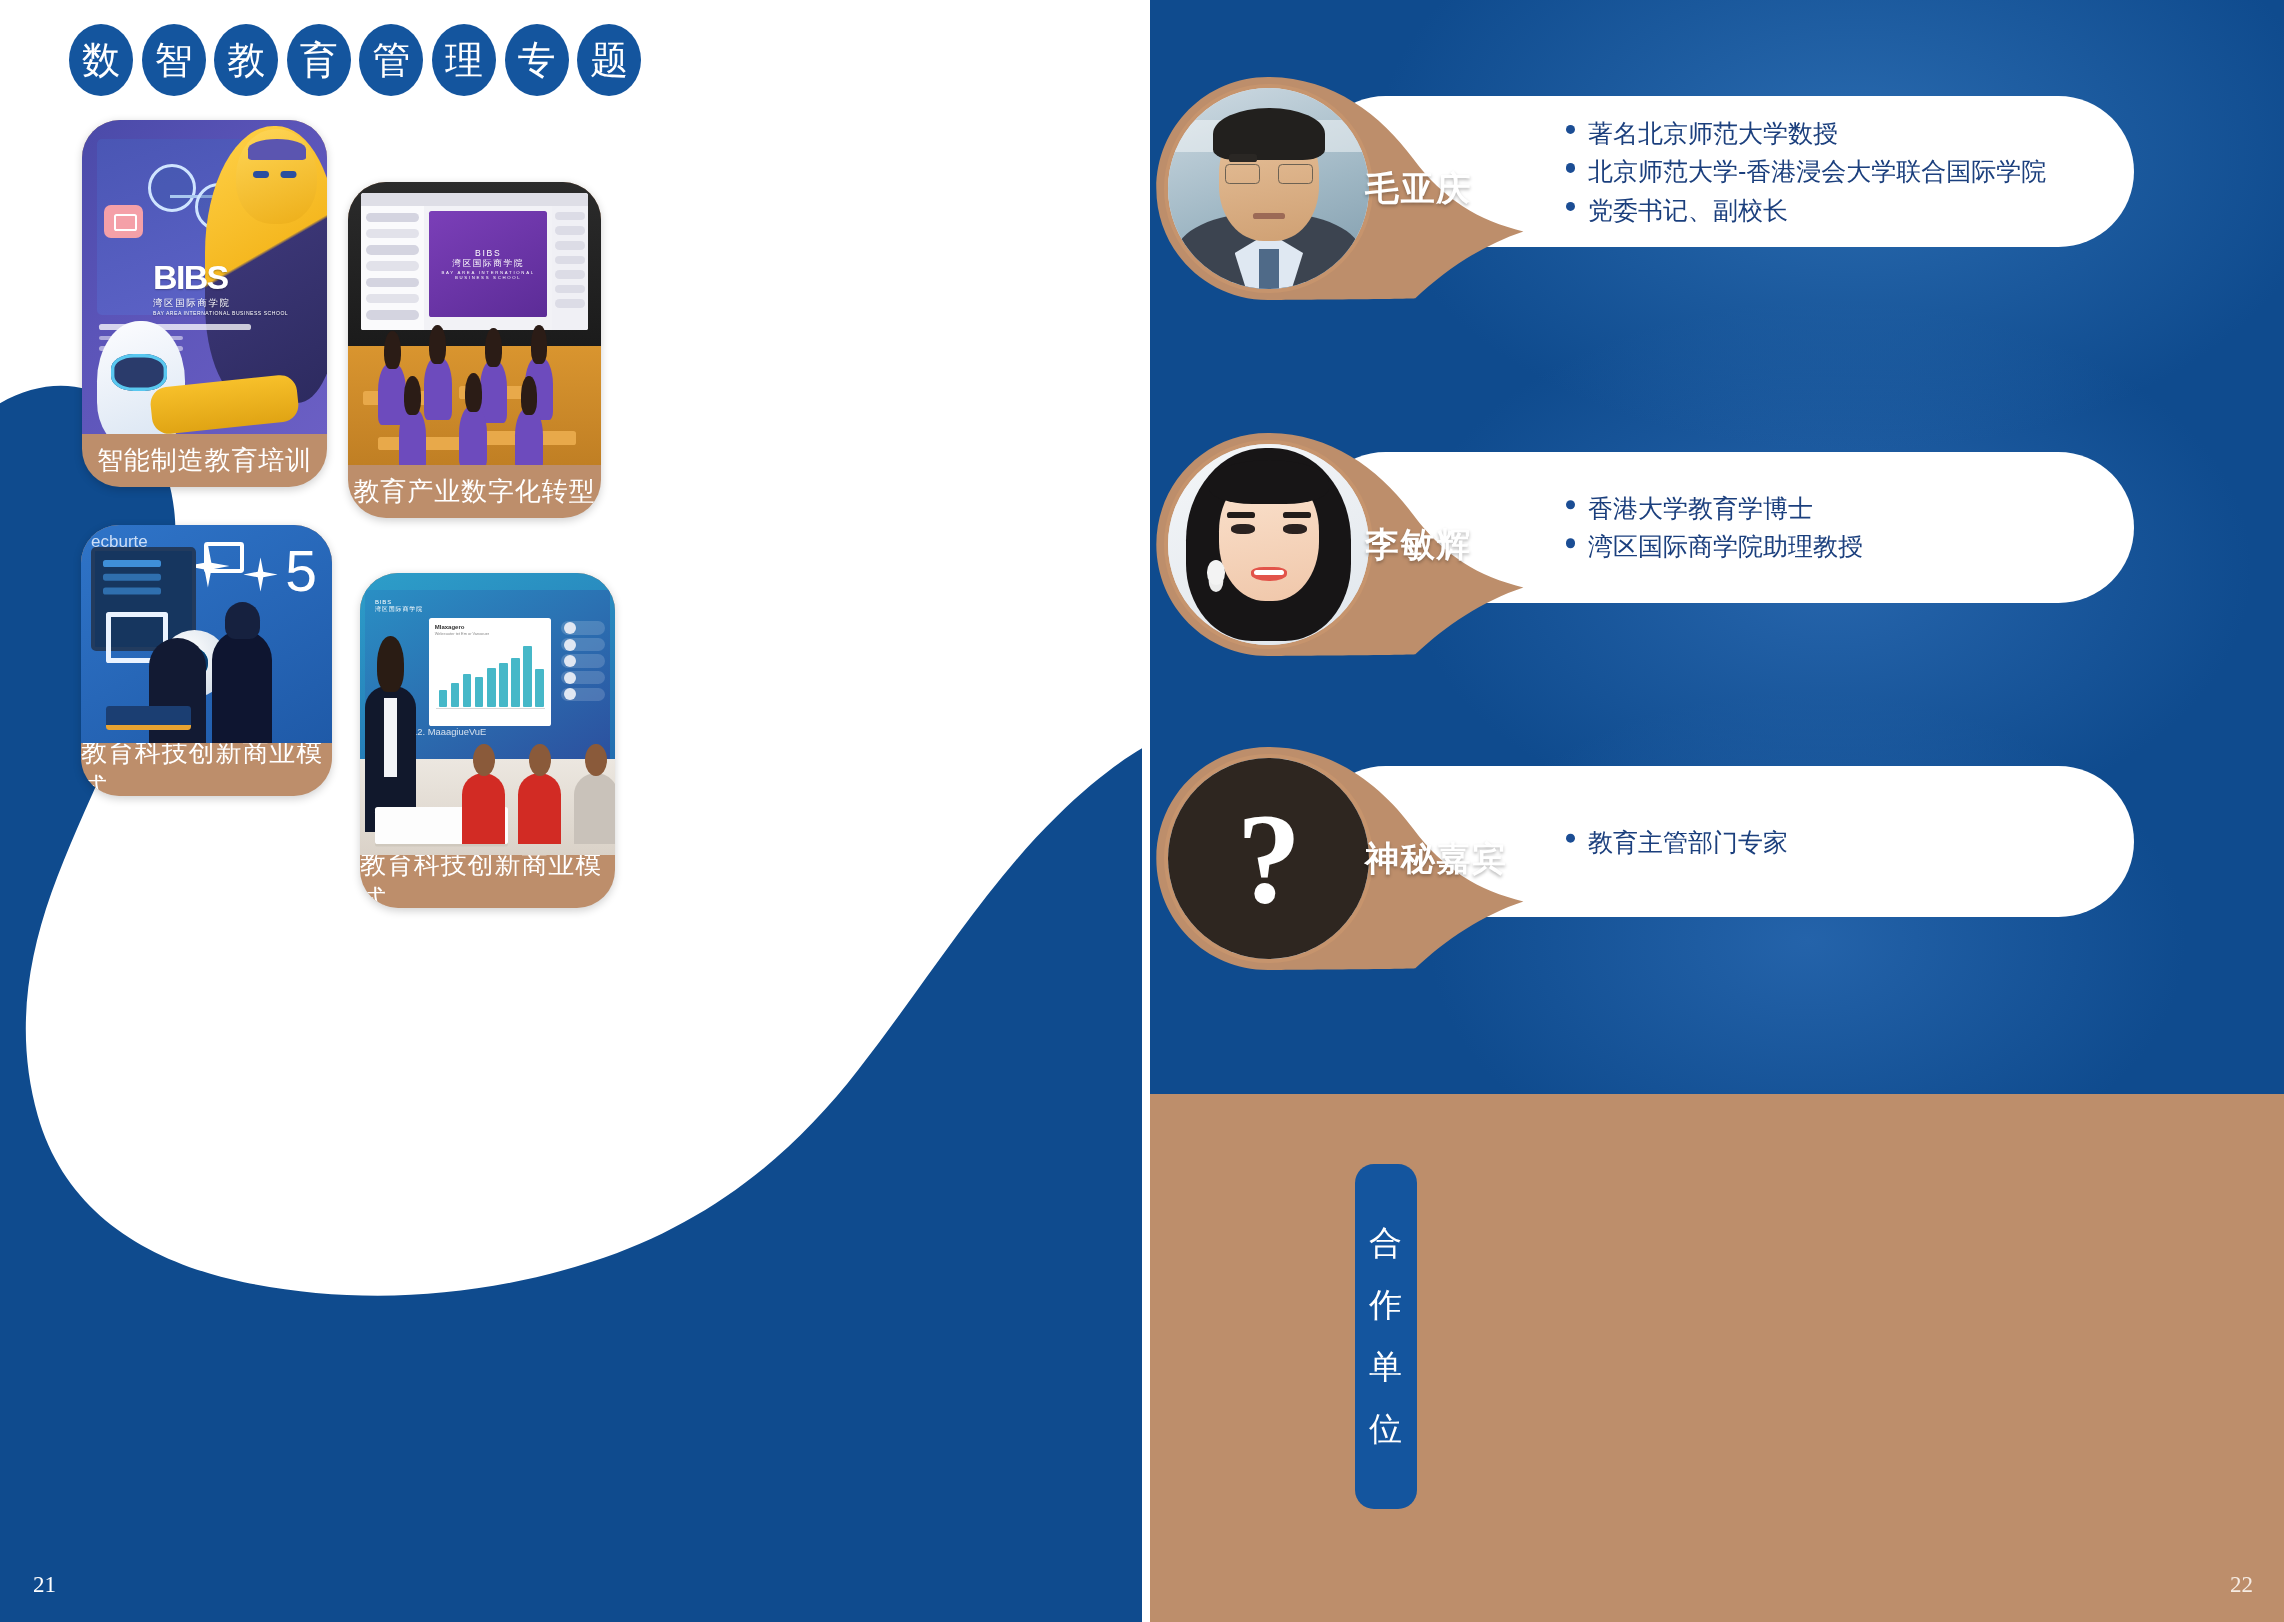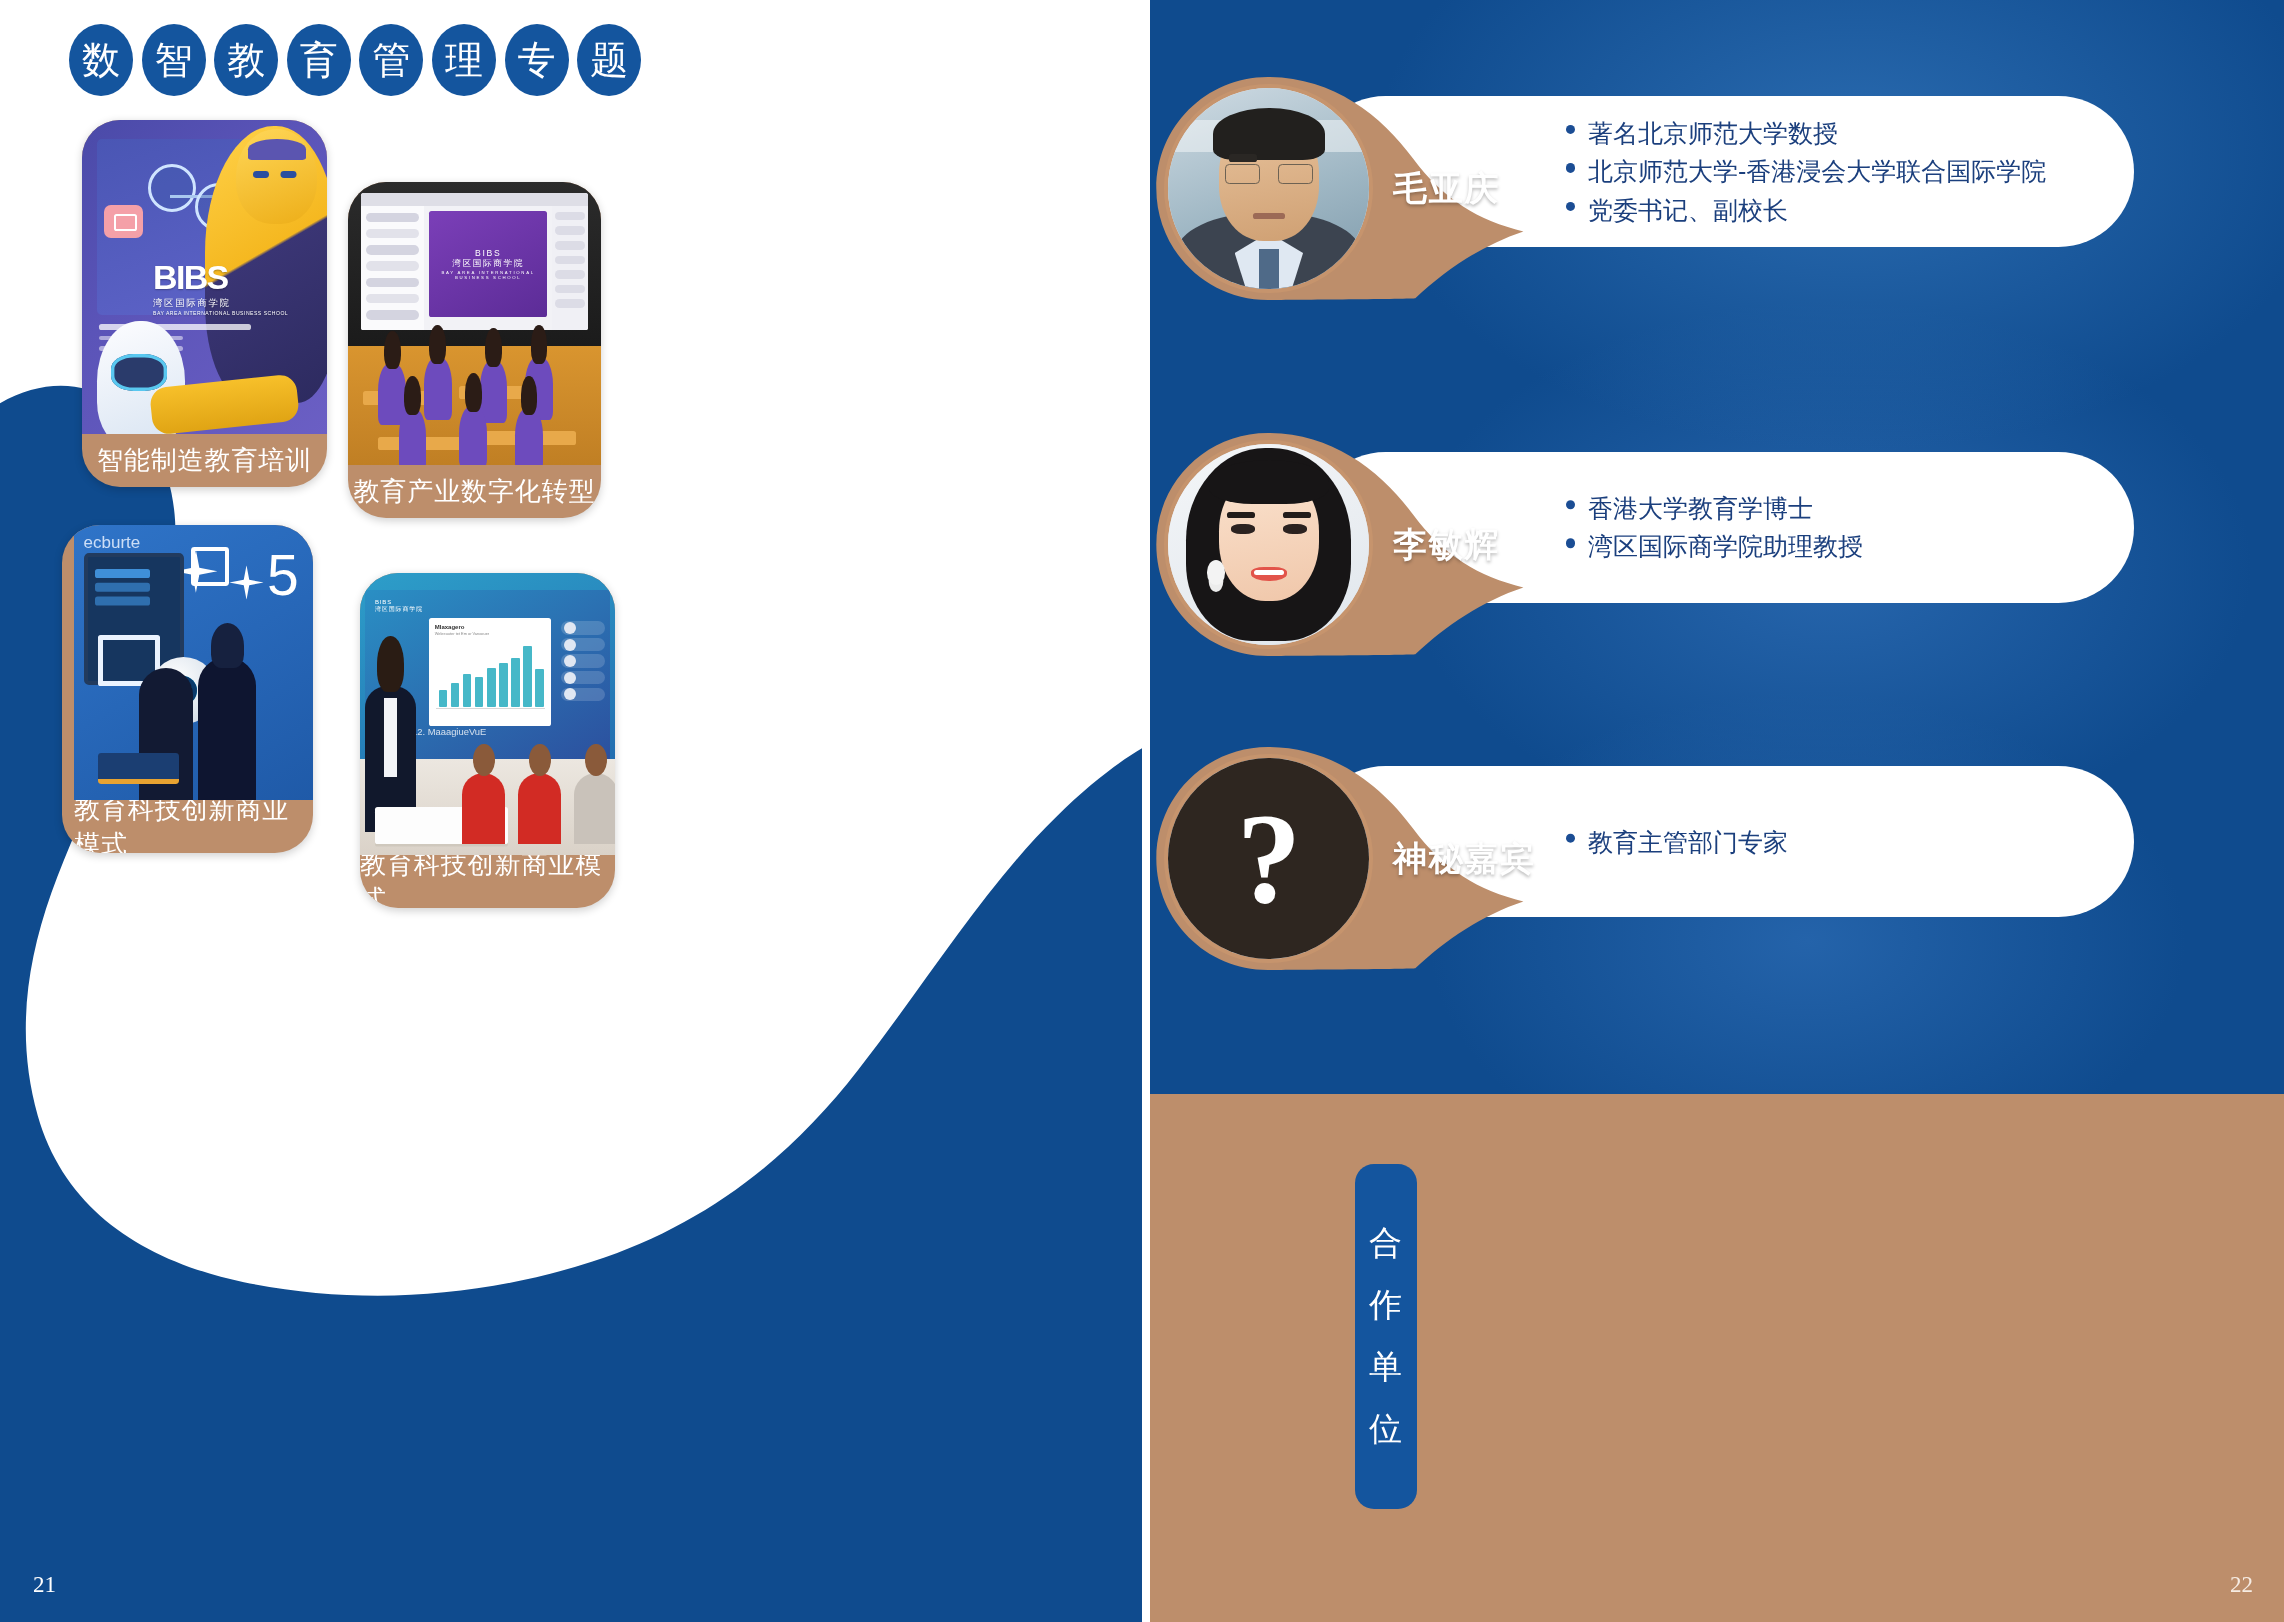--- a/index.html
+++ b/index.html
@@ -38,21 +38,21 @@
   }
   .photo-card .photo{ flex:1 1 auto; position:relative; overflow:hidden; }
   .photo-card .cap{
     flex:0 0 auto; height:53px; color:#fff; font-size:26px;
     display:flex; align-items:center; justify-content:center;
     letter-spacing:0.9px;
   }
 
   #card1{ left:82px; top:120px; width:245px; height:367px; }
   #card2{ left:348px; top:182px; width:253px; height:336px; }
-  #card3{ left:62px; top:525px; width:251px; height:328px;padding-left:12px; }
+  #card3{ left:81px; top:525px; width:251px; height:271px; }
   #card4{ left:360px; top:573px; width:255px; height:335px; }
 
   
   .ph{ position:absolute; inset:0; }
 
   
   .p1-bg{ background:linear-gradient(135deg,#4a4aa8 0%,#5b54b8 40%,#6b5fc4 100%); }
   .p1-screen{ position:absolute; left:6%; top:6%; width:70%; height:56%;
     background:linear-gradient(160deg,#4a56b4,#5e63c8); border-radius:5.1px; }
   .p1-chip{ position:absolute; left:9%; top:27%; width:39px; height:33px;
@@ -207,21 +207,21 @@
   }
   .sp-pill ul{ position:absolute; left:249px; top:50%; transform:translateY(-50%);
     list-style:none; }
   .sp-pill li{ position:relative; color:#1b3f7d; font-size:25px; line-height:1.55;
     padding-left:29px; white-space:nowrap; }
   .sp-pill li:before{ content:""; position:absolute; left:6.9px; top:11px;
     width:9.4px; height:9.4px; border-radius:50%; background:#1b4d94; }
   .sp-teardrop-wrap{ position:absolute; left:6.9px; top:0; width:378px; height:223px; z-index:3; }
   .sp-teardrop-wrap svg{ position:absolute; left:0; top:0; }
   .sp-name{
-    position:absolute; left:244px; top:50%; transform:translateY(-50%);
+    position:absolute; left:216px; top:50%; transform:translateY(-50%);
     color:#ffffff; font-size:34px; font-weight:700; letter-spacing:1.7px; z-index:5;
     text-shadow:0 1.7px 3.4px rgba(0,0,0,.28); white-space:nowrap;
   }
   .sp-avatar{
     position:absolute; left:15.4px; top:6.9px; width:209px; height:209px; border-radius:50%;
     border:4.3px solid #c6946d; overflow:hidden; z-index:4; background:#dfe7ee;
   }
   .av{ position:absolute; inset:0; }
 
   

